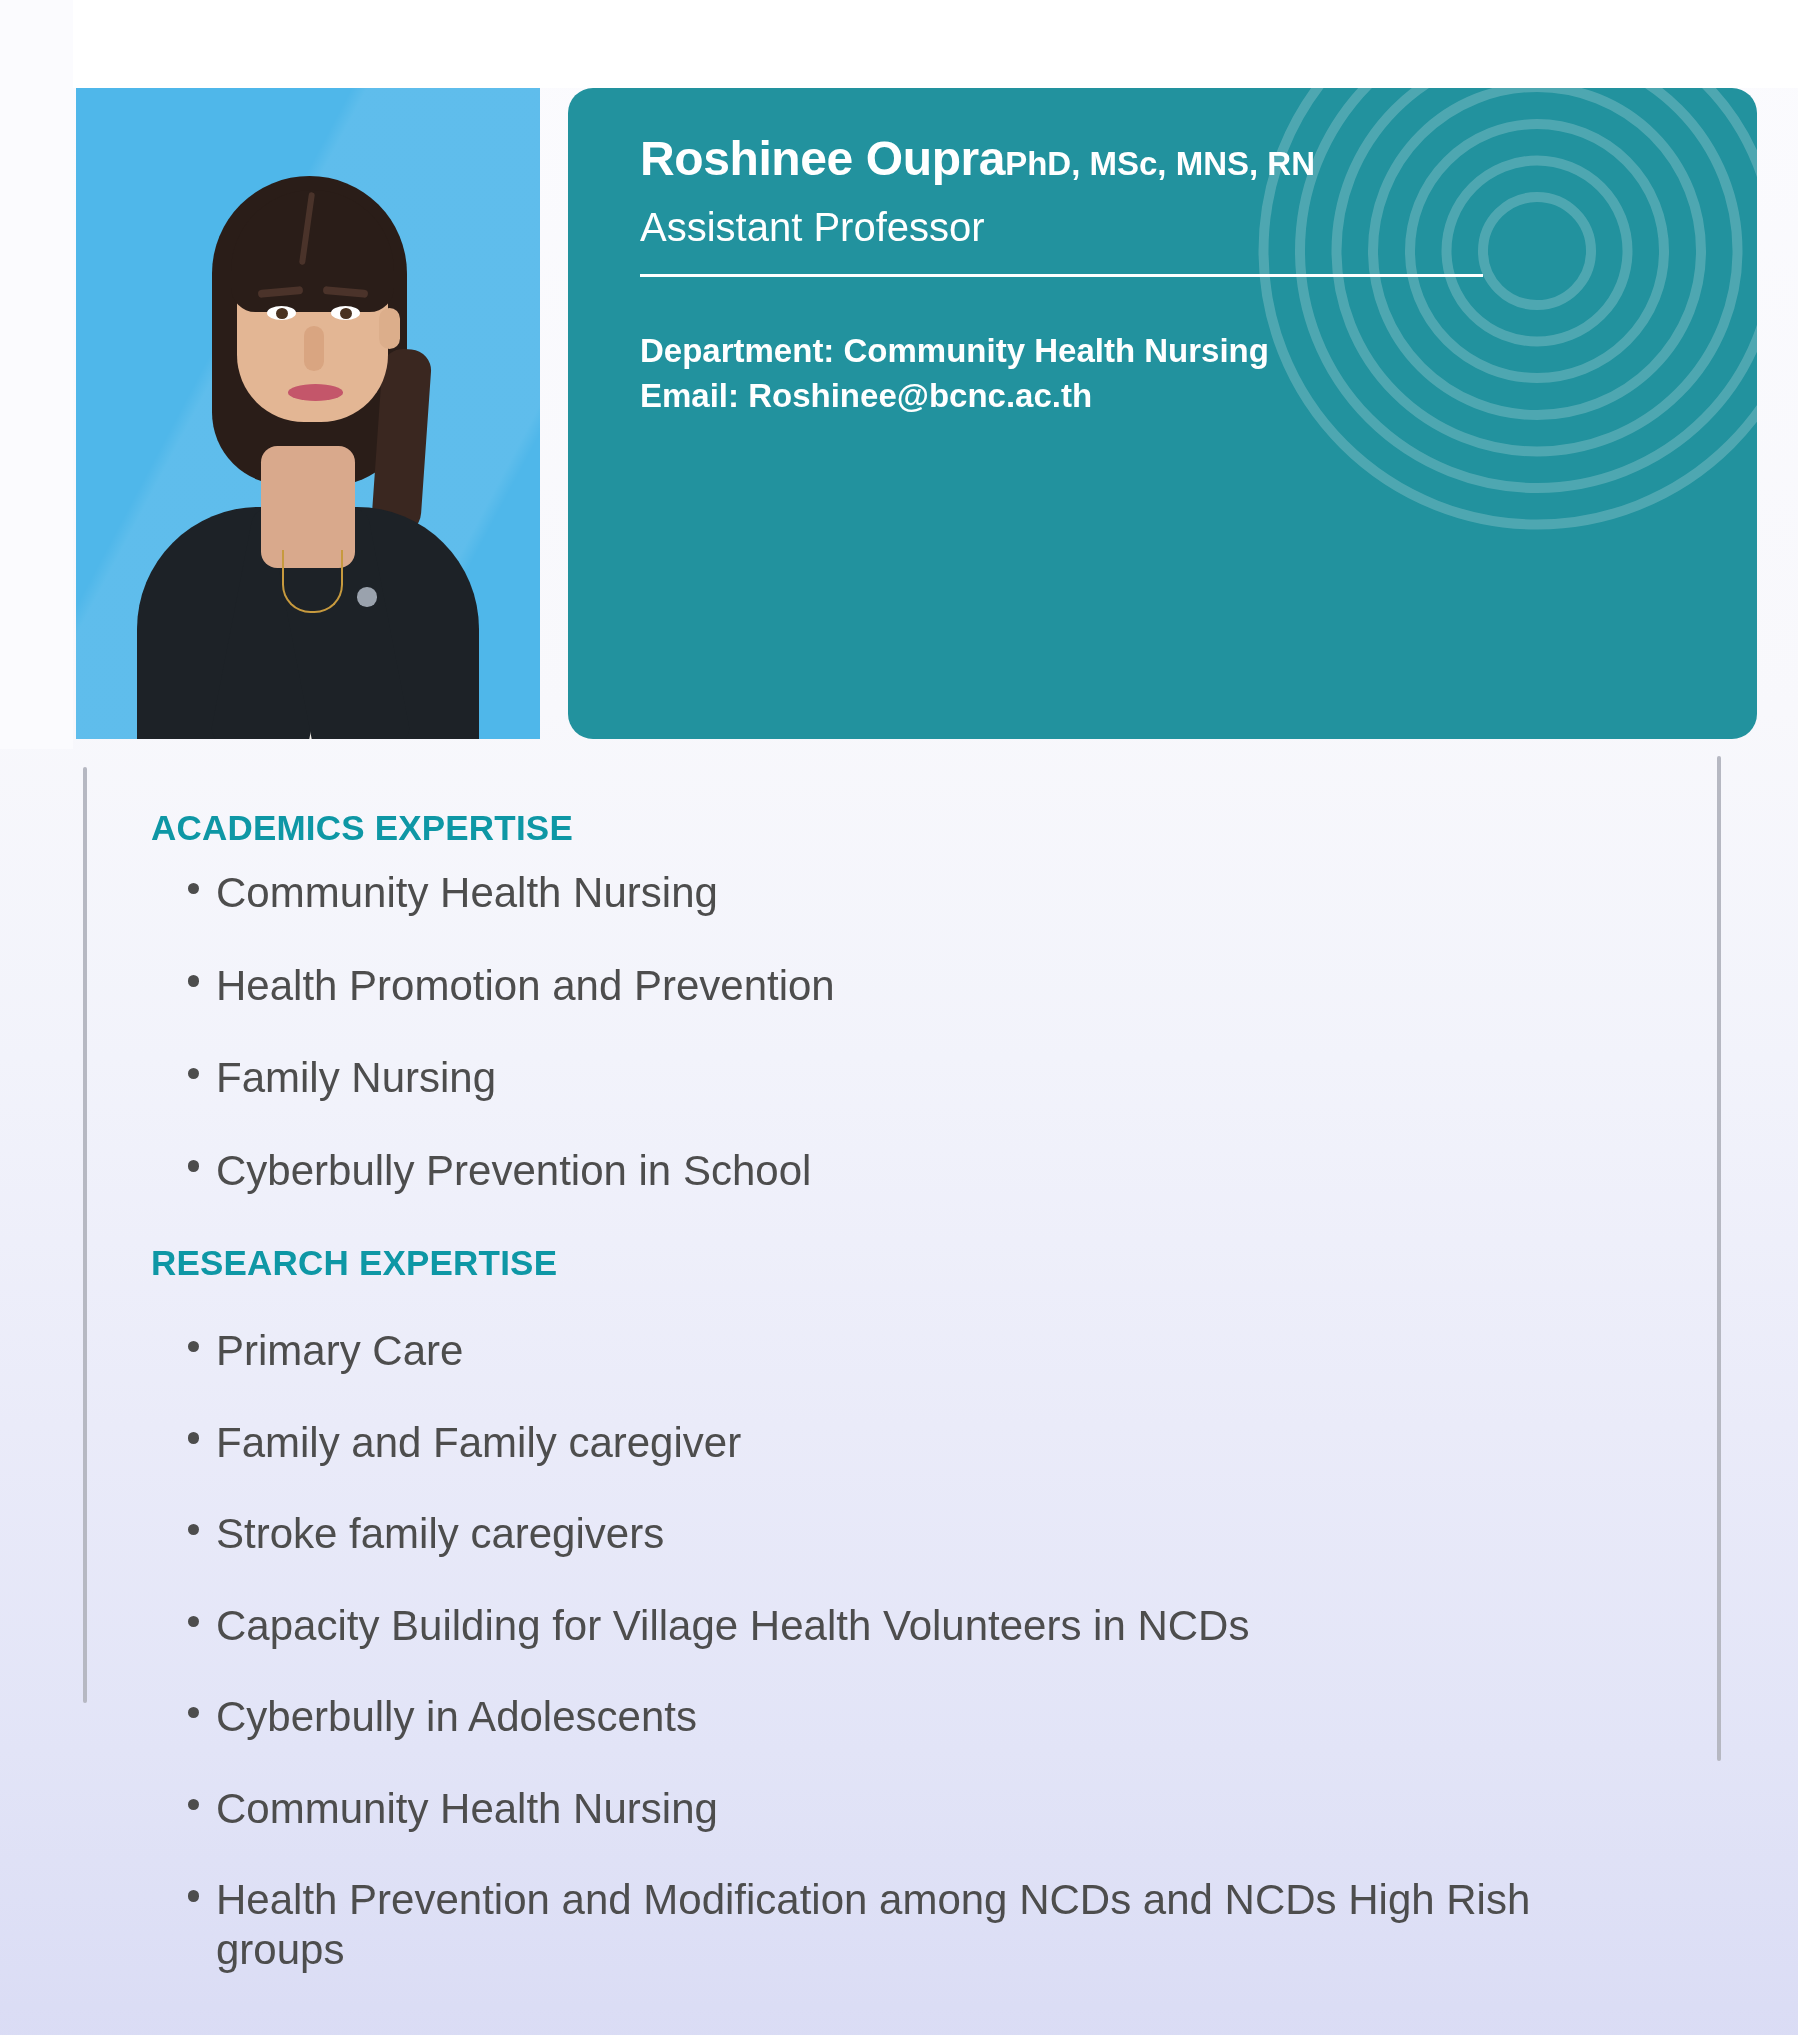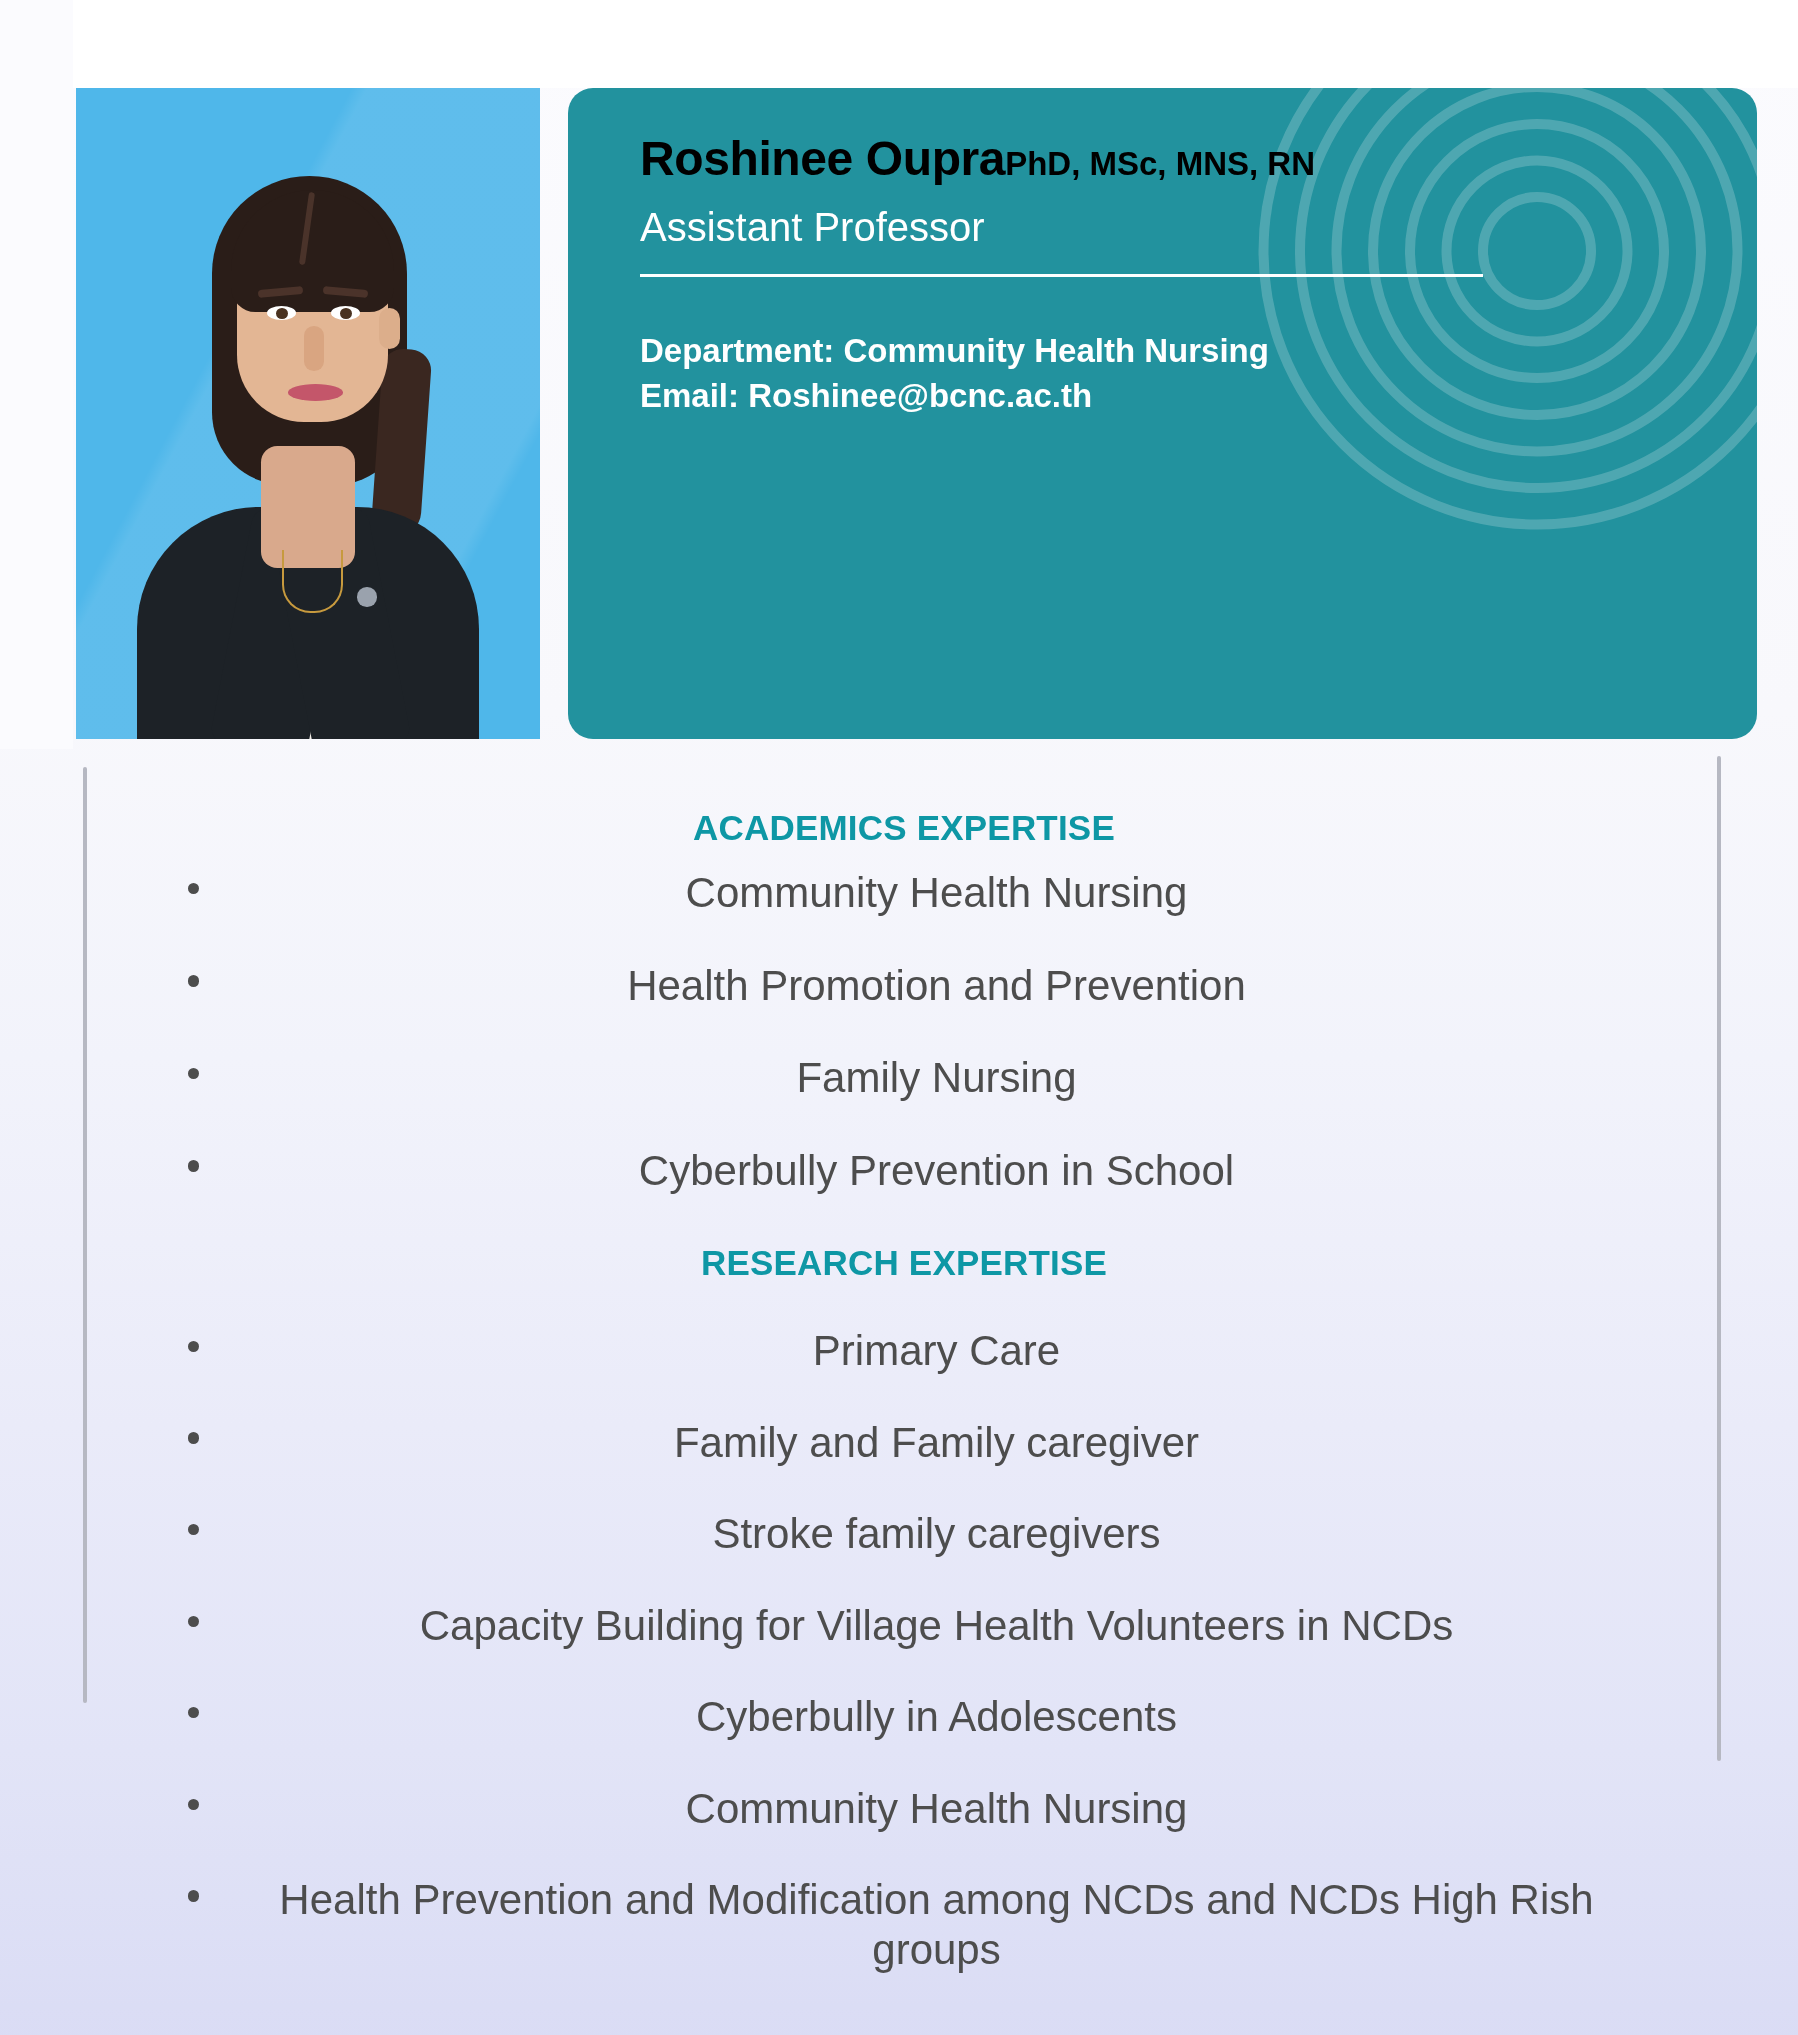--- a/index.html
+++ b/index.html
@@ -161,21 +161,21 @@
     border: 10.6px solid rgba(255,255,255,0.20);
     border-radius: 50%;
   }
   .hdr-text {
     position: absolute;
     left: 72px;
     top: 46px;
     right: 24.4px;
   }
   .hdr-name {
-    color: #000000;
+    color: #ffffff;
     font-size: 48px;
     font-weight: bold;
     letter-spacing: -0.4px;
     line-height: 1.05;
     white-space: nowrap;
   }
   .hdr-creds {
     font-size: 33px;
     font-weight: bold;
     letter-spacing: 0px;
@@ -213,21 +213,20 @@
   }
   .divider-left  { left: 83px;  top: 767px; height: 936px; }
   .divider-right { left: 1717px; top: 756px; height: 1005px; }
 
   
   .content {
     position: absolute;
     left: 151px;
     top: 810px;
     width: 1506px;
-    text-align: center;
   }
   .sec-title {
     color: #0e97a5;
     font-size: 35px;
     font-weight: bold;
     letter-spacing: 0.2px;
     line-height: 1.0;
   }
   .sec-title.research { margin-top: 50px; }
 

